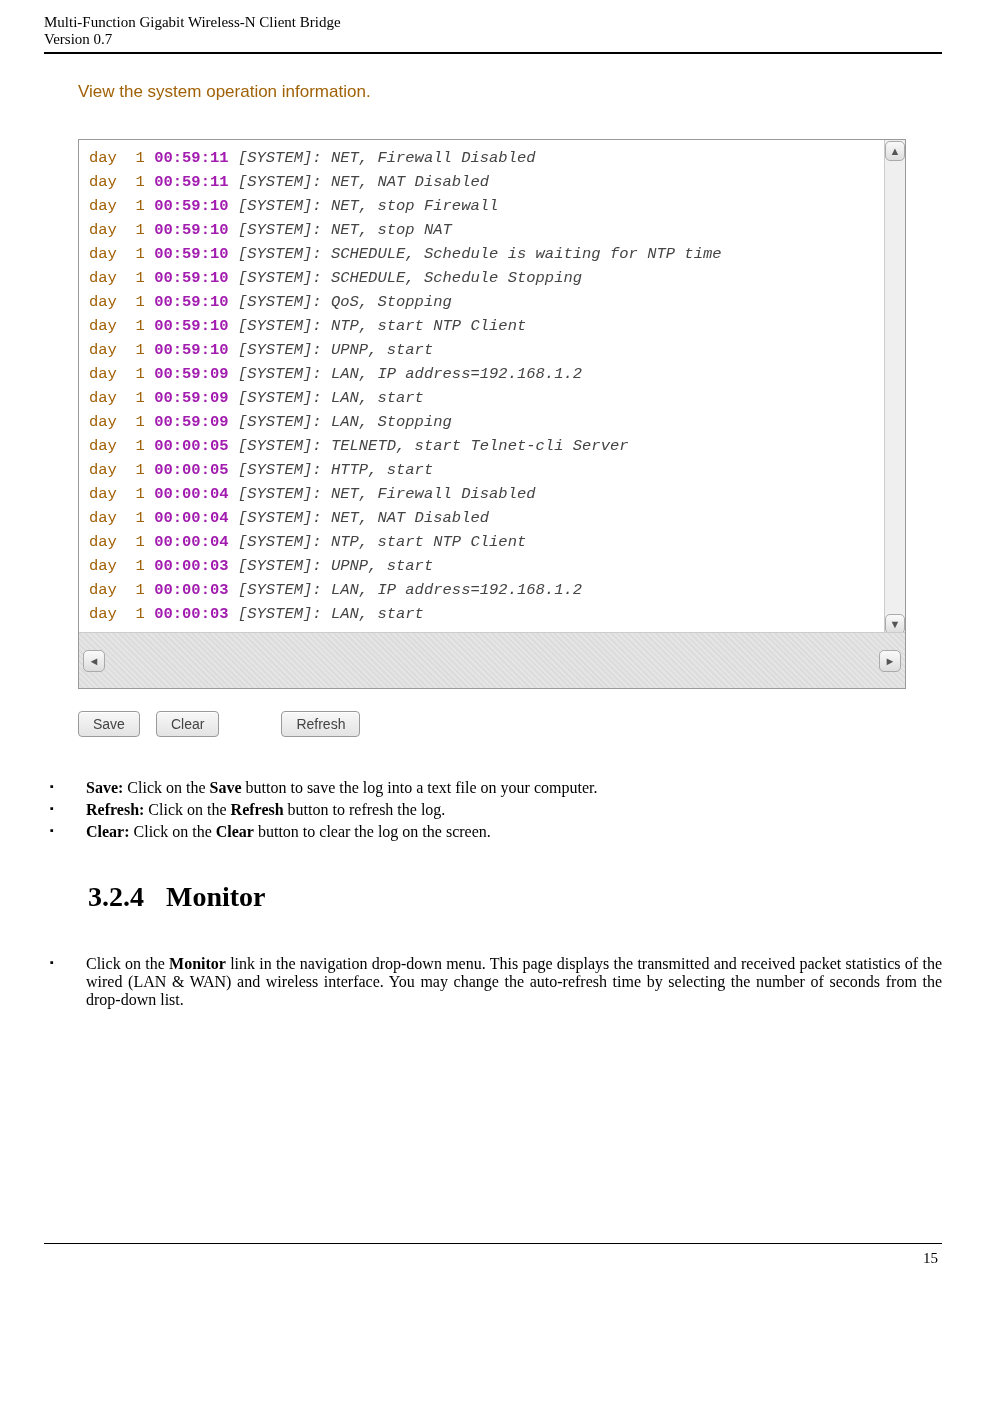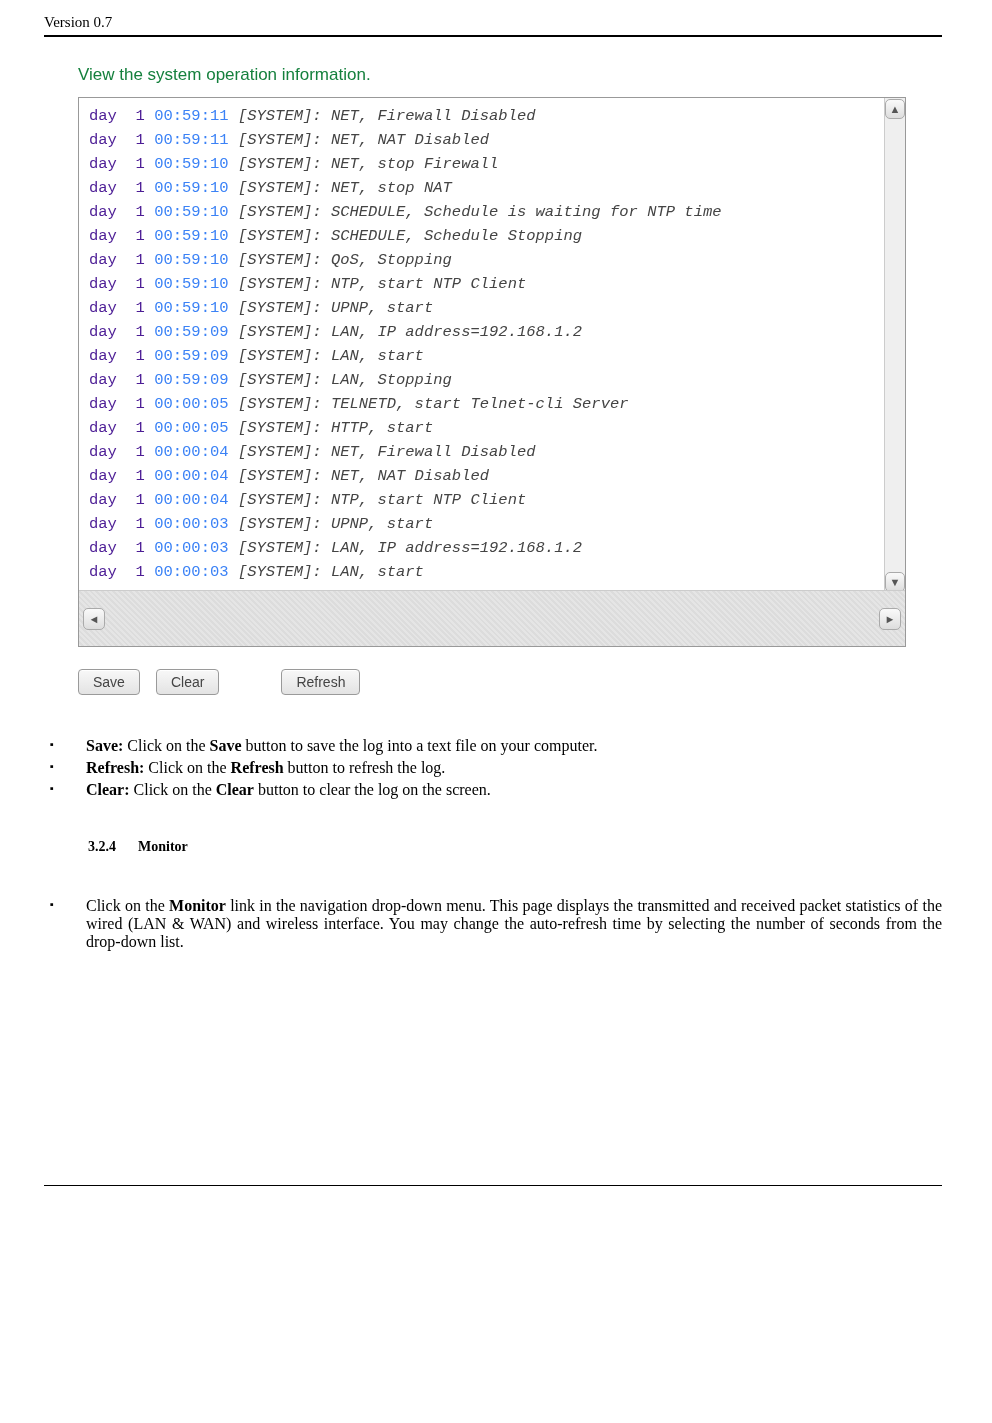--- a/index.html
+++ b/index.html
@@ -23,44 +23,44 @@
     margin: 4px 0 18px 0;
   }
   .screenshot {
     margin-left: 34px;
     margin-top: 28px;
     width: 840px;
   }
   .sys-caption {
     font-family: Tahoma, Arial, sans-serif;
     font-size: 17px;
-    color: #15803d;
-    margin-bottom: 12px;
+    color: #a16207;
+    margin-bottom: 37px;
   }
   .log-frame {
     border: 1px solid #999;
     width: 828px;
     height: 550px;
     position: relative;
     box-sizing: border-box;
     overflow: hidden;
   }
   .log-body {
     font-family: "Courier New", Courier, monospace;
     font-size: 15.5px;
     color: #444;
     padding: 6px 10px 6px 10px;
     line-height: 1.55;
     height: 488px;
     overflow: hidden;
     white-space: pre;
     box-sizing: border-box;
   }
-  .accent  { color: #4c1d95; }
-  .timecol { color: #3b82f6; }
+  .accent  { color: #a16207; }
+  .timecol { color: #a21caf; font-weight: bold; }
   .msgcol  { color: #444; font-style: italic; }
   .scroll-v {
     position: absolute; right: 0; top: 0; width: 20px; height: 495px;
     background: #efefef;
     border-left: 1px solid #ccc;
     display: flex; flex-direction: column; justify-content: space-between;
   }
   .scroll-h {
     position: absolute; left: 0; right: 0; bottom: 0; height: 55px;
     background: #e0e0e0;
@@ -116,38 +116,39 @@
   }
   .bullets li::before {
     content: "▪";
     position: absolute;
     left: 6px;
     top: 1px;
     font-size: 11px;
     color: #000;
   }
   .section-head {
-    font-size: 14px;
+    font-size: 28px;
     font-weight: bold;
     margin: 36px 0 18px 44px;
   }
   .sec-num { display:inline-block; margin-right: 22px; }
   .hr-bot {
     border: 0;
     border-top: 1.5px solid #000;
     margin: 230px 0 6px 0;
   }
   .pgnum { text-align: right; font-size: 15px; padding-right: 4px; }
   .b { font-weight: bold; }
 </style>
 </head>
 <body>
 
 <div class="page">
 
+  <div class="hdr-title">Multi-Function Gigabit Wireless-N Client Bridge</div>
   <div class="hdr-ver">Version 0.7</div>
   <hr class="hr-top">
 
   <div class="screenshot">
     <div class="sys-caption">View the system operation information.</div>
 
     <div class="log-frame">
       <div class="log-body" id="loglines"><div><span class="accent">day</span>  <span class="accent">1</span> <span class="timecol">00:59:11</span> <span class="msgcol">[SYSTEM]:</span> <span class="msgcol">NET, Firewall Disabled</span></div><div><span class="accent">day</span>  <span class="accent">1</span> <span class="timecol">00:59:11</span> <span class="msgcol">[SYSTEM]:</span> <span class="msgcol">NET, NAT Disabled</span></div><div><span class="accent">day</span>  <span class="accent">1</span> <span class="timecol">00:59:10</span> <span class="msgcol">[SYSTEM]:</span> <span class="msgcol">NET, stop Firewall</span></div><div><span class="accent">day</span>  <span class="accent">1</span> <span class="timecol">00:59:10</span> <span class="msgcol">[SYSTEM]:</span> <span class="msgcol">NET, stop NAT</span></div><div><span class="accent">day</span>  <span class="accent">1</span> <span class="timecol">00:59:10</span> <span class="msgcol">[SYSTEM]:</span> <span class="msgcol">SCHEDULE, Schedule is waiting for NTP time</span></div><div><span class="accent">day</span>  <span class="accent">1</span> <span class="timecol">00:59:10</span> <span class="msgcol">[SYSTEM]:</span> <span class="msgcol">SCHEDULE, Schedule Stopping</span></div><div><span class="accent">day</span>  <span class="accent">1</span> <span class="timecol">00:59:10</span> <span class="msgcol">[SYSTEM]:</span> <span class="msgcol">QoS, Stopping</span></div><div><span class="accent">day</span>  <span class="accent">1</span> <span class="timecol">00:59:10</span> <span class="msgcol">[SYSTEM]:</span> <span class="msgcol">NTP, start NTP Client</span></div><div><span class="accent">day</span>  <span class="accent">1</span> <span class="timecol">00:59:10</span> <span class="msgcol">[SYSTEM]:</span> <span class="msgcol">UPNP, start</span></div><div><span class="accent">day</span>  <span class="accent">1</span> <span class="timecol">00:59:09</span> <span class="msgcol">[SYSTEM]:</span> <span class="msgcol">LAN, IP address=192.168.1.2</span></div><div><span class="accent">day</span>  <span class="accent">1</span> <span class="timecol">00:59:09</span> <span class="msgcol">[SYSTEM]:</span> <span class="msgcol">LAN, start</span></div><div><span class="accent">day</span>  <span class="accent">1</span> <span class="timecol">00:59:09</span> <span class="msgcol">[SYSTEM]:</span> <span class="msgcol">LAN, Stopping</span></div><div><span class="accent">day</span>  <span class="accent">1</span> <span class="timecol">00:00:05</span> <span class="msgcol">[SYSTEM]:</span> <span class="msgcol">TELNETD, start Telnet-cli Server</span></div><div><span class="accent">day</span>  <span class="accent">1</span> <span class="timecol">00:00:05</span> <span class="msgcol">[SYSTEM]:</span> <span class="msgcol">HTTP, start</span></div><div><span class="accent">day</span>  <span class="accent">1</span> <span class="timecol">00:00:04</span> <span class="msgcol">[SYSTEM]:</span> <span class="msgcol">NET, Firewall Disabled</span></div><div><span class="accent">day</span>  <span class="accent">1</span> <span class="timecol">00:00:04</span> <span class="msgcol">[SYSTEM]:</span> <span class="msgcol">NET, NAT Disabled</span></div><div><span class="accent">day</span>  <span class="accent">1</span> <span class="timecol">00:00:04</span> <span class="msgcol">[SYSTEM]:</span> <span class="msgcol">NTP, start NTP Client</span></div><div><span class="accent">day</span>  <span class="accent">1</span> <span class="timecol">00:00:03</span> <span class="msgcol">[SYSTEM]:</span> <span class="msgcol">UPNP, start</span></div><div><span class="accent">day</span>  <span class="accent">1</span> <span class="timecol">00:00:03</span> <span class="msgcol">[SYSTEM]:</span> <span class="msgcol">LAN, IP address=192.168.1.2</span></div><div><span class="accent">day</span>  <span class="accent">1</span> <span class="timecol">00:00:03</span> <span class="msgcol">[SYSTEM]:</span> <span class="msgcol">LAN, start</span></div><div>     </div></div>
       <div class="scroll-v">
         <div class="arrow">▲</div>
@@ -185,13 +186,14 @@
     <span class="sec-num">3.2.4</span><span>Monitor</span>
   </div>
 
   <ul class="bullets">
     <li>
       <span>Click on the </span><span class="b">Monitor</span><span> link in the navigation drop-down menu. This page displays the transmitted and received packet statistics of the wired (LAN &amp; WAN) and wireless interface. You may change the auto-refresh time by selecting the number of seconds from the drop-down list.</span>
     </li>
   </ul>
 
   <hr class="hr-bot">
+  <div class="pgnum">15</div>
 </div>
 
 </body></html>

